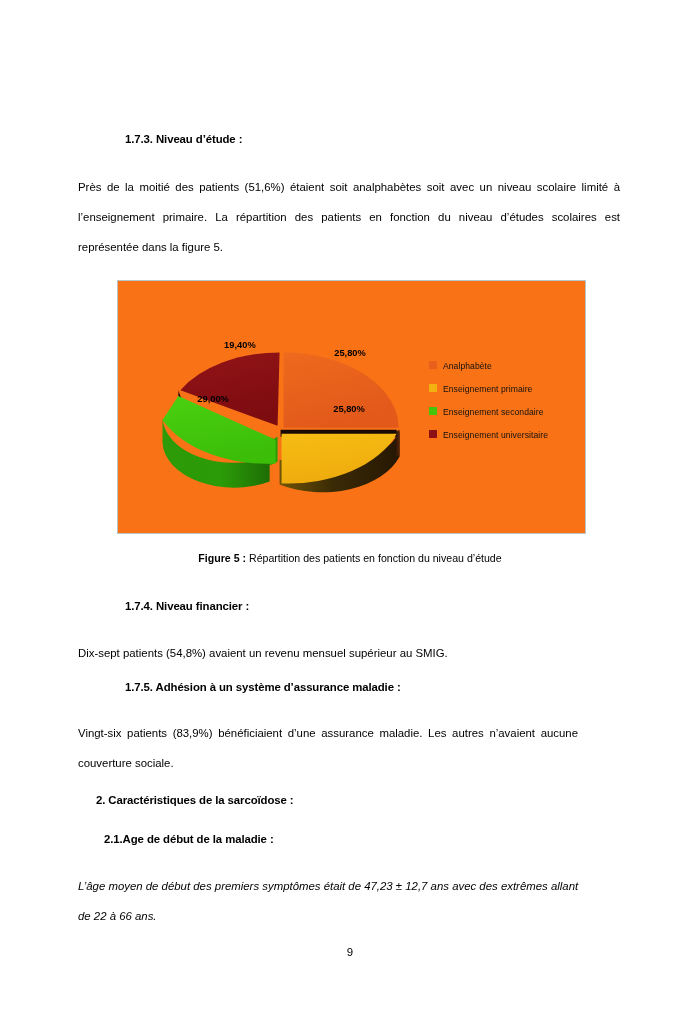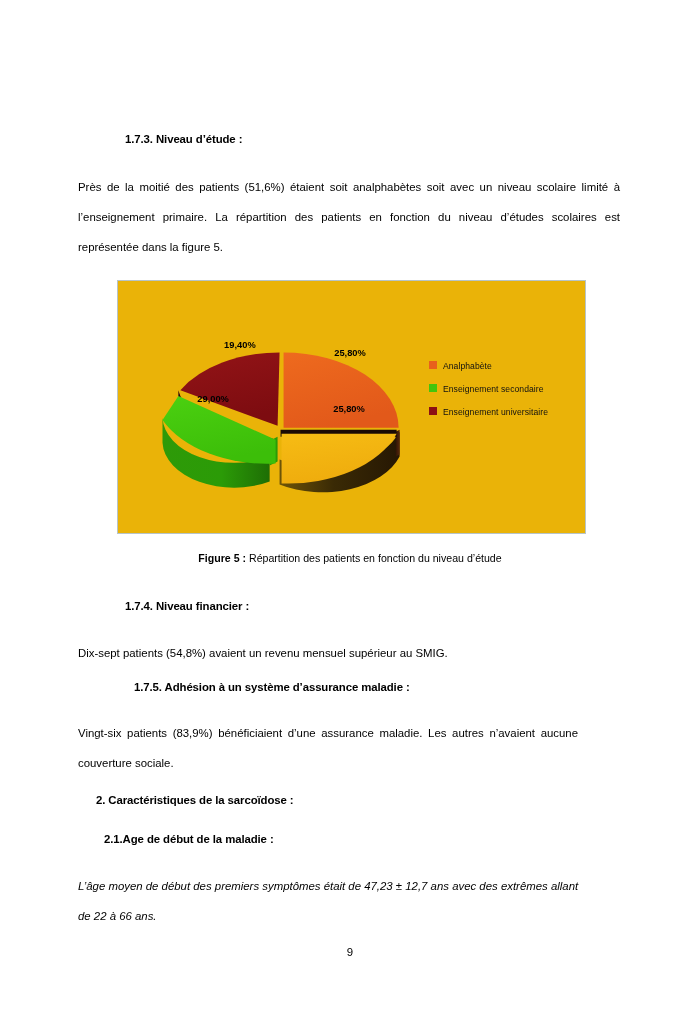--- a/index.html
+++ b/index.html
@@ -41,21 +41,21 @@
   }
   .para.nojust { text-align: left; }
 
   
   #chart-frame {
     position: absolute;
     left: 117px;
     top: 280px;
     width: 469px;
     height: 254px;
-    background: #eab308;
+    background: #f97316;
     border: 1px solid #b7c4c8;
     box-sizing: border-box;
   }
 
   #chart-plot {
     position: absolute;
     left: 0; top: 0;
     width: 100%;
     height: 100%;
   }
@@ -213,39 +213,43 @@
       <text class="slice-label" x="95" y="122" text-anchor="middle">29,00%</text>
       <text class="slice-label" x="122" y="68" text-anchor="middle">19,40%</text>
     </svg>
 
     <div id="chart-legend">
       <div class="legend-row">
         <span class="legend-swatch" style="background:#E8601C;"></span>
         <span class="legend-label">Analphabète</span>
       </div>
       <div class="legend-row">
+        <span class="legend-swatch" style="background:#F2B111;"></span>
+        <span class="legend-label">Enseignement primaire</span>
+      </div>
+      <div class="legend-row">
         <span class="legend-swatch" style="background:#43C50C;"></span>
         <span class="legend-label">Enseignement secondaire</span>
       </div>
       <div class="legend-row">
         <span class="legend-swatch" style="background:#8C1014;"></span>
         <span class="legend-label">Enseignement universitaire</span>
       </div>
     </div>
   </div>
 
   <div id="figure-caption">
     <span class="cap-strong">Figure 5 :</span><span> Répartition des patients en fonction du niveau d’étude</span>
   </div>
 
   <div class="heading" style="left:125px; top:600px;">1.7.4. Niveau financier :</div>
 
   <div class="para nojust" style="left:78px; top:638px; width:542px;">Dix-sept patients (54,8%) avaient un revenu mensuel supérieur au SMIG.</div>
 
-  <div class="heading" style="left:125px; top:681px;margin-left:9px;">1.7.5. Adhésion à un système d’assurance maladie :</div>
+  <div class="heading" style="left:125px; top:681px;">1.7.5. Adhésion à un système d’assurance maladie :</div>
 
   <div class="para" style="left:78px; top:718px; width:500px;">Vingt-six patients (83,9%) bénéficiaient d’une assurance maladie. Les autres n’avaient aucune couverture sociale.</div>
 
   <div class="heading" style="left:96px; top:794px;">2.  Caractéristiques de la sarcoïdose :</div>
 
   <div class="heading" style="left:104px; top:833px;">2.1.Age de début de la maladie :</div>
 
   <div class="para nojust" style="left:78px; top:871px; width:510px;font-style:italic;">L’âge moyen de début des premiers symptômes était de 47,23 ± 12,7 ans avec des extrêmes allant de 22 à 66 ans.</div>
 
   <div id="page-number">9</div>

